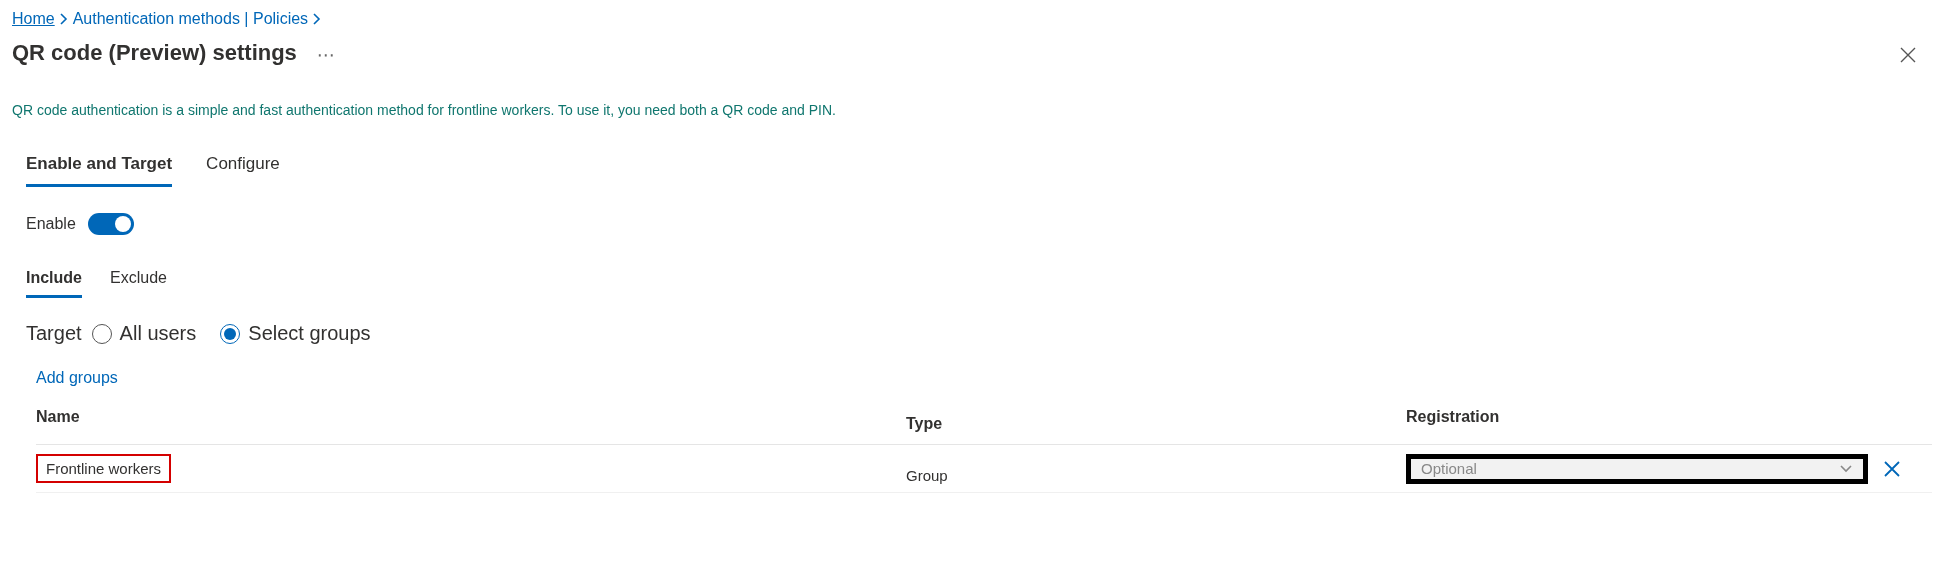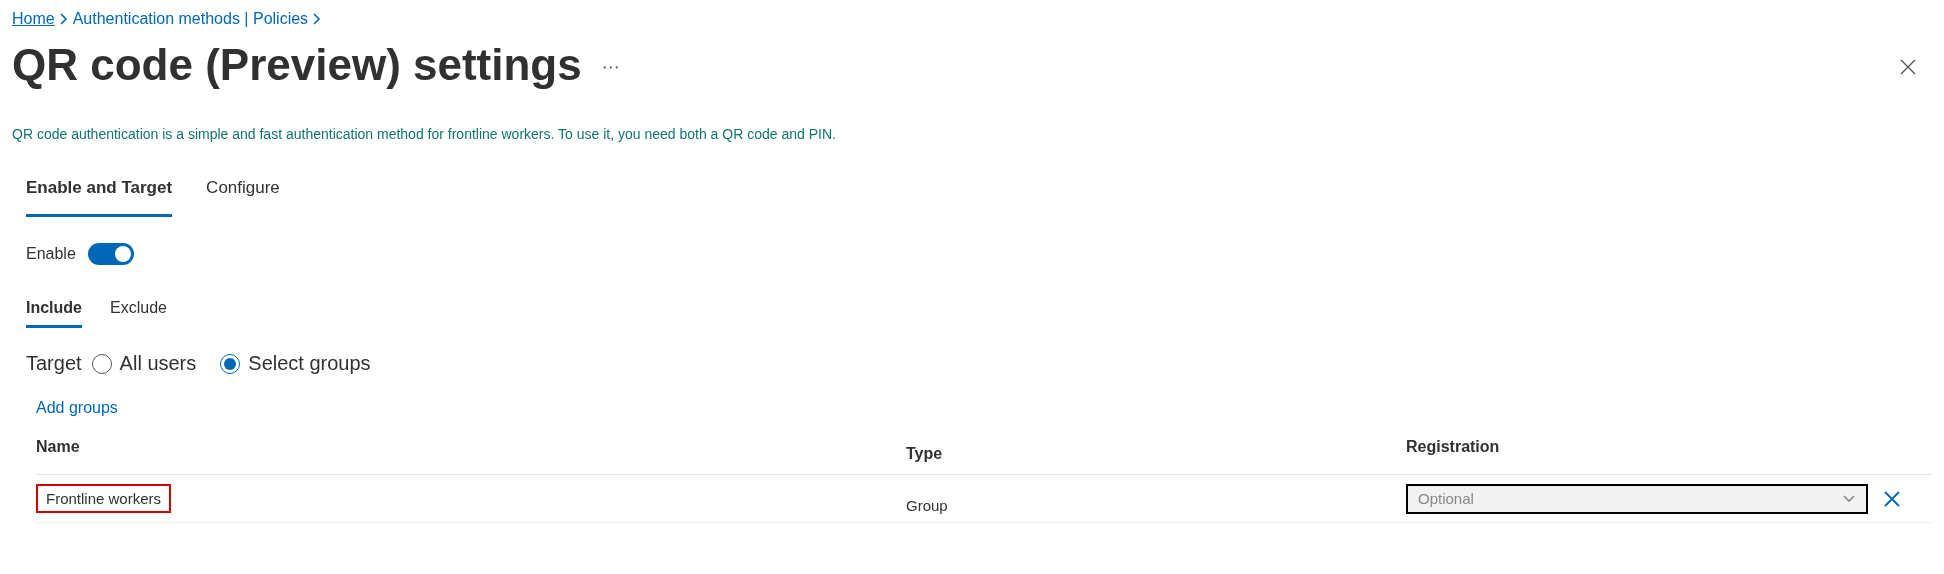--- a/index.html
+++ b/index.html
@@ -42,21 +42,21 @@
     align-items: center;
     justify-content: space-between;
     padding-right: 8px;
   }
   .title-left {
     display: flex;
     align-items: center;
     gap: 20px;
   }
   .page-title {
-    font-size: 44px;
+    font-size: 22px;
     font-weight: 600;
     margin: 4px 0 14px 0;
   }
   .ellipsis-btn {
     color: #666;
     font-size: 18px;
     letter-spacing: 1px;
     cursor: pointer;
     margin-top: -6px;
   }
@@ -76,21 +76,21 @@
   }
 
   
   .tabs {
     display: flex;
     gap: 34px;
     padding-left: 14px;
     font-size: 17px;
   }
   .tab {
-    padding: 2px 0 16px 0;
+    padding: 2px 0 10px 0;
     cursor: pointer;
     color: #323130;
   }
   .tab.active {
     font-weight: 600;
     border-bottom: 3px solid #0067b8;
   }
 
   
   .enable-row {
@@ -204,21 +204,21 @@
 
   .name-box {
     display:inline-block;
     border: 2px solid #d40000;
     padding: 4px 8px;
   }
 
   .dd {
     flex: 1 1 auto;
     height: 30px;
-    border: 2px solid #000000;
+    border: 5px solid #000000;
     background: #f2f2f2;
     display:flex;
     align-items:center;
     justify-content:space-between;
     padding: 0 10px;
     color: #888;
     font-size: 15px;
     cursor: default;
     max-width: 570px;
   }

